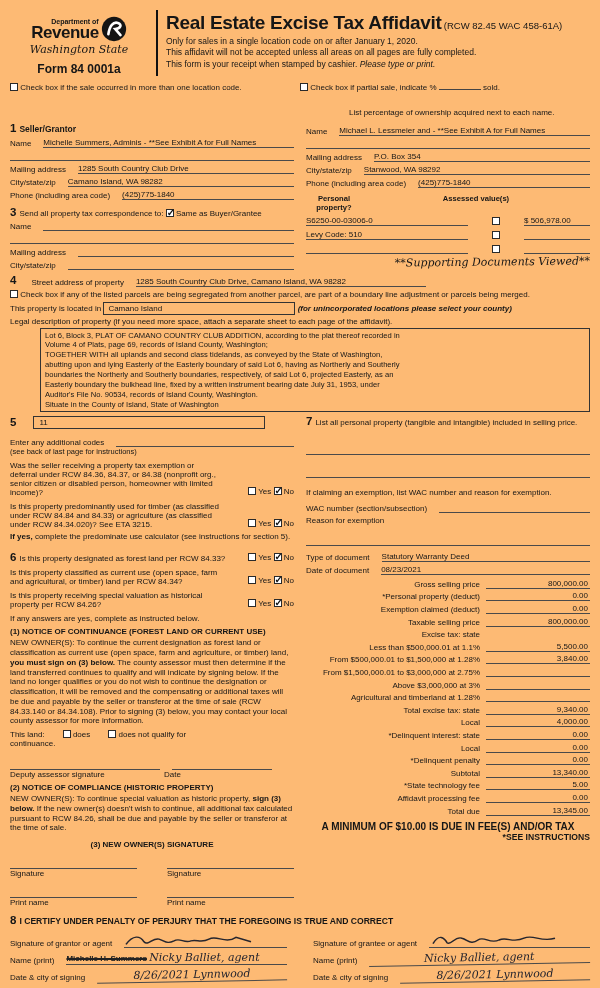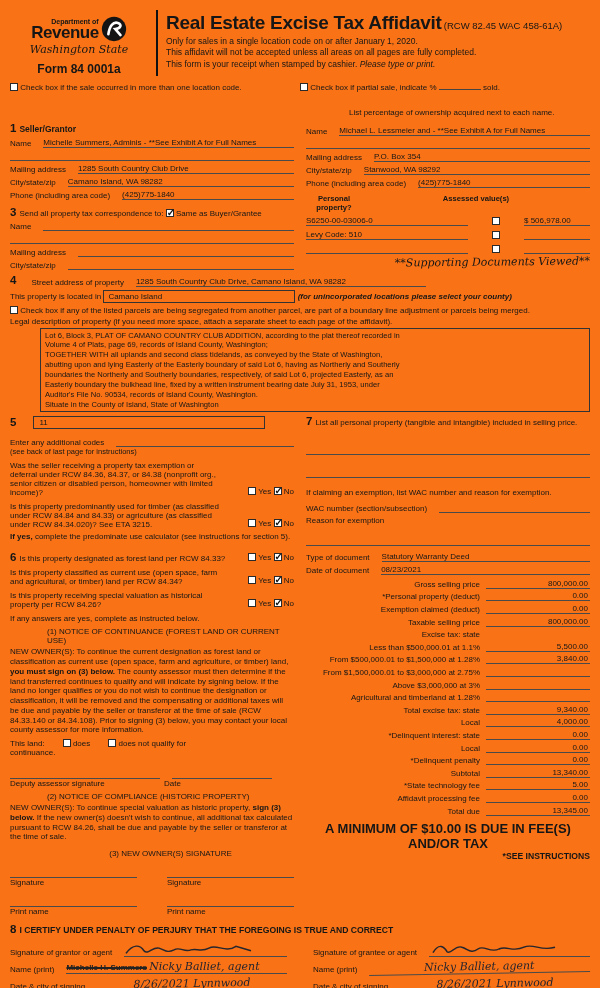--- a/index.html
+++ b/index.html
@@ -1,18 +1,18 @@
 <!DOCTYPE html>
 <html><head>
 <meta charset="utf-8">
 <style>
   * { margin:0; padding:0; box-sizing:border-box; }
   html,body { width:600px; background:#fff; }
   body { font-family:"Liberation Sans", sans-serif; font-size:8px; color:#161616; }
-  .page { position:relative; width:600px; height:988px; padding:6px 10px 4px; overflow:hidden; background:#f97316; }
+  .page { position:relative; width:600px; height:988px; padding:6px 10px 4px; overflow:hidden; background:#fdba74; }
 
   
   .u { border-bottom:1px solid #4a4a4a; min-height:10px; }
   .grow { flex:1; }
   .frow { display:flex; align-items:flex-end; gap:12px; margin-top:3px; }
   .lbl { white-space:nowrap; }
   b, .bold { font-weight:bold; }
   .secnum { font-weight:bold; font-size:11.5px; margin-right:3px; line-height:1; }
   .sectitle { font-weight:bold; font-size:8.5px; }
   .cb { display:inline-block; width:8px; height:8px; border:1px solid #2a2a2a; position:relative; vertical-align:-1px; background:#fff; }
@@ -62,29 +62,29 @@
   .code-box { display:inline-block; width:232px; border:1px solid #333; padding:1px 5px; min-height:13px; margin-left:14px; }
   .qrow { display:flex; align-items:flex-end; margin-top:5px; }
   .qtext { width:212px; }
   .yn { margin-left:auto; white-space:nowrap; padding-bottom:1px; }
   .small-note { font-size:7.5px; }
   .blank-line { border-bottom:1px solid #4a4a4a; height:13px; }
 
   
   .s6fin { margin-top:6px; }
   .body-txt { margin-top:2px; line-height:1.22; }
-  .notice-title { font-weight:normal; margin-top:4px;margin-left:37px; }
+  .notice-title { font-weight:bold; margin-top:4px; }
   .landrow { display:flex; gap:18px; margin-top:4px; }
   .sig2 { display:flex; gap:30px; margin-top:10px; }
   .sig2 .half { flex:1; }
   .fin-row { display:flex; align-items:flex-end; margin-top:2.6px; }
   .fin-label { flex:1; text-align:right; padding-right:6px; }
   .fin-val { width:104px; border-bottom:1px solid #4a4a4a; text-align:right; min-height:10px; padding-right:2px; }
   .fin-val.noline { border-bottom:none; }
-  .min-note { text-align:center; font-weight:bold; font-size:13px; margin-top:5px; }
+  .min-note { text-align:center; font-weight:bold; font-size:10px; margin-top:5px; }
   .see-instr { text-align:right; font-weight:bold; font-size:8.6px; }
 
   
   .s8 { margin-top:8px; }
   .cert-head { font-weight:bold; font-size:8.6px; }
   .cert-cols { display:flex; gap:26px; margin-top:2px; }
   .cert-col { flex:1; }
   .sig-svg { height:16px; margin-bottom:-3px; }
   .struck { text-decoration:line-through; text-decoration-thickness:2px; font-weight:bold; color:#222; }
 
@@ -229,27 +229,27 @@
     </div>
   </div>
 
   <div class="s4">
     <div class="frow" style="margin-top:0;">
       <span class="secnum">4</span>
       <span class="lbl">Street address of property</span>
       <span class="u" style="width:290px;">1285 South Country Club Drive, Camano Island, WA 98282</span>
     </div>
     <div style="margin-top:3px;">
+      <span class="cb"></span>
+      <span>Check box if any of the listed parcels are being segregated from another parcel, are part of a boundary line adjustment or parcels being merged.</span>
+    </div>
+    <div style="margin-top:3px;">
       <span>This property is located in</span>
       <span class="loc-box">Camano Island</span>
       <span class="loc-note">(for unincorporated locations please select your county)</span>
-    </div>
-    <div style="margin-top:3px;">
-      <span class="cb"></span>
-      <span>Check box if any of the listed parcels are being segregated from another parcel, are part of a boundary line adjustment or parcels being merged.</span>
     </div>
     <div style="margin-top:2px;">Legal description of property (if you need more space, attach a separate sheet to each page of the affidavit).</div>
     <div class="legal-box">
       <div>Lot 6, Block 3, PLAT OF CAMANO COUNTRY CLUB ADDITION, according to the plat thereof recorded in</div>
       <div>Volume 4 of Plats, page 69, records of Island County, Washington;</div>
       <div>TOGETHER WITH all uplands and second class tidelands, as conveyed by the State of Washington,</div>
       <div>abutting upon and lying Easterly of the Easterly boundary of said Lot 6, having as Northerly and Southerly</div>
       <div>boundaries the Northerly and Southerly boundaries, respectively, of said Lot 6, projected Easterly, as an</div>
       <div>Easterly boundary the bulkhead line, fixed by a written instrument bearing date July 31, 1953, under</div>
       <div>Auditor's File No. 90534, records of Island County, Washington.</div>

